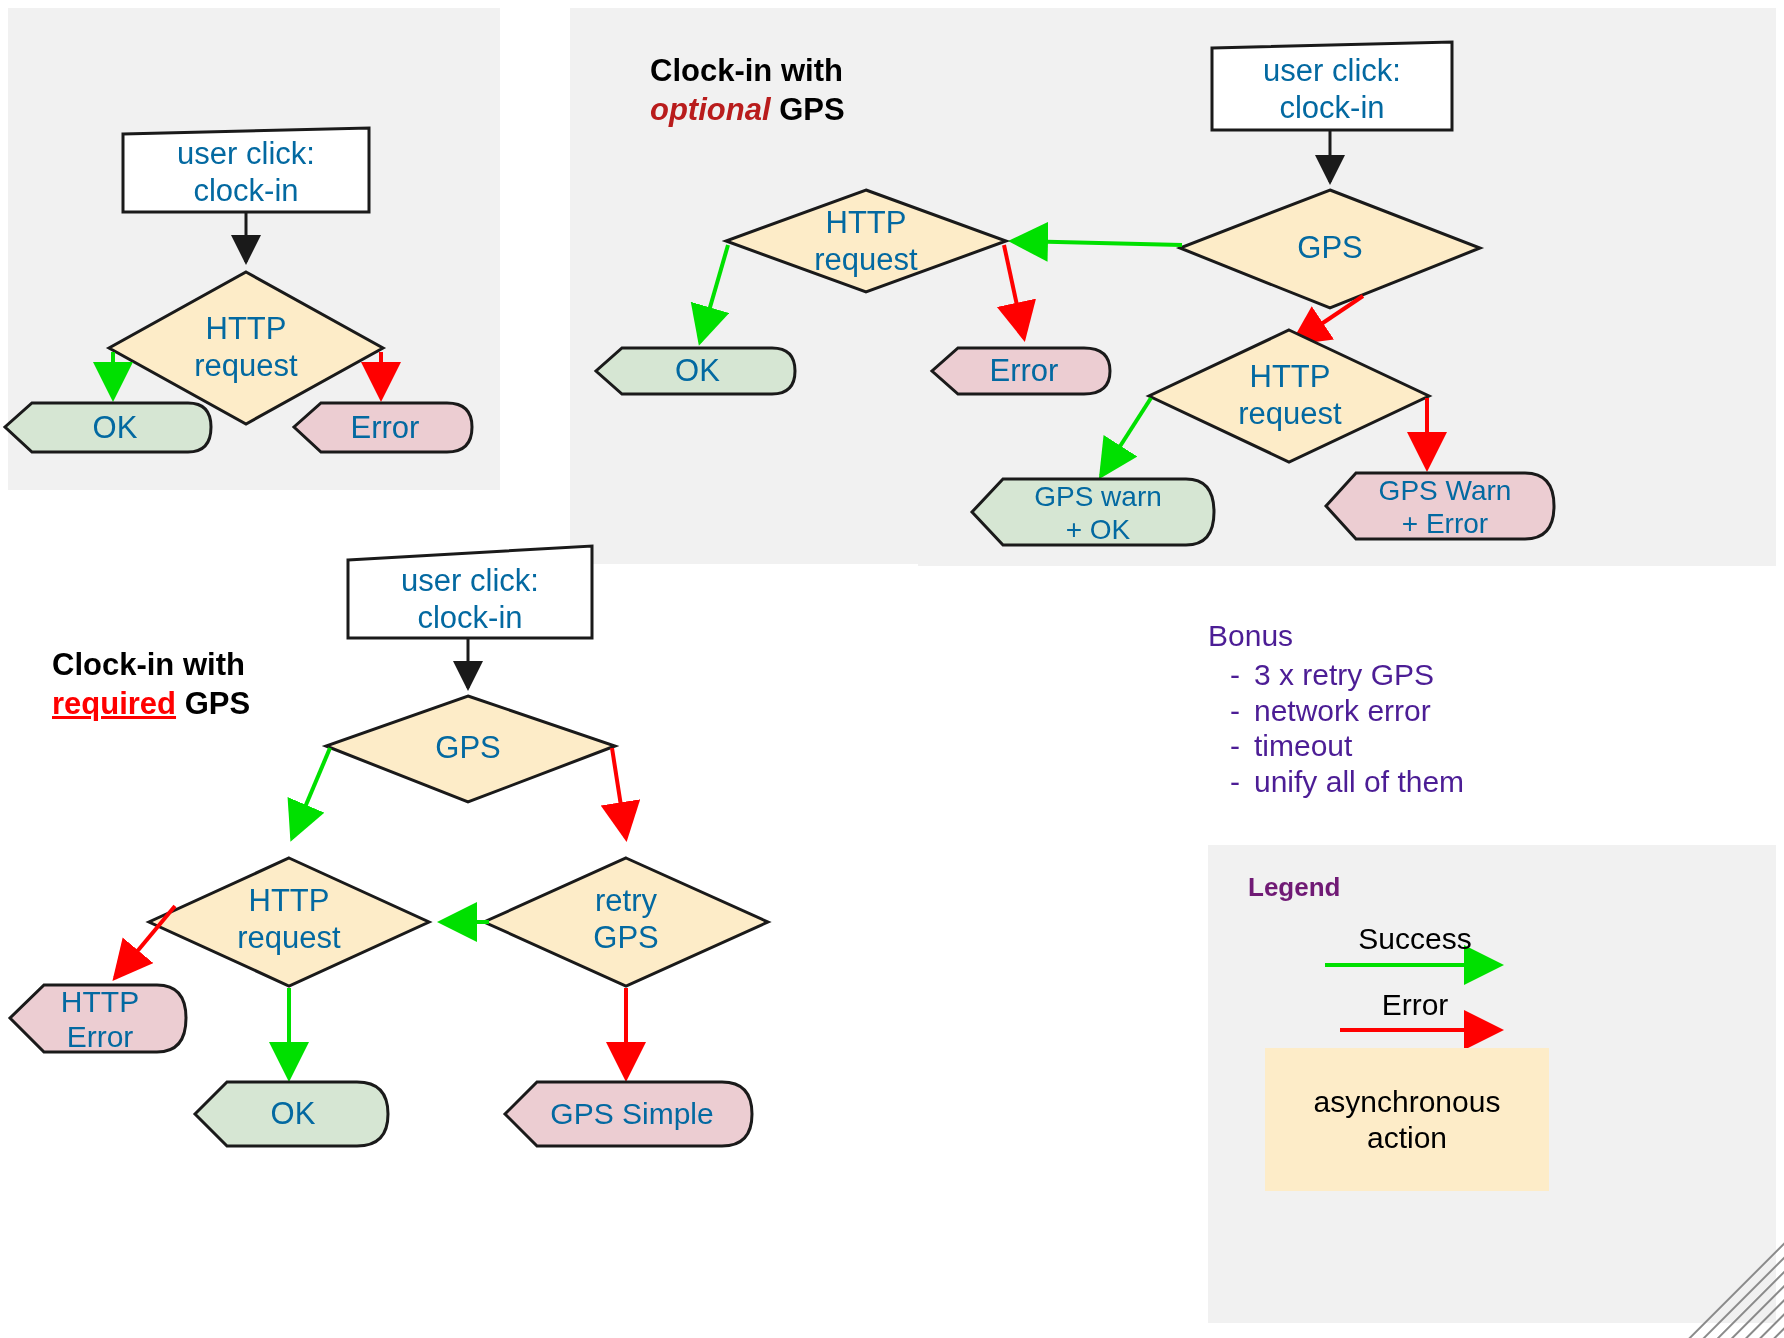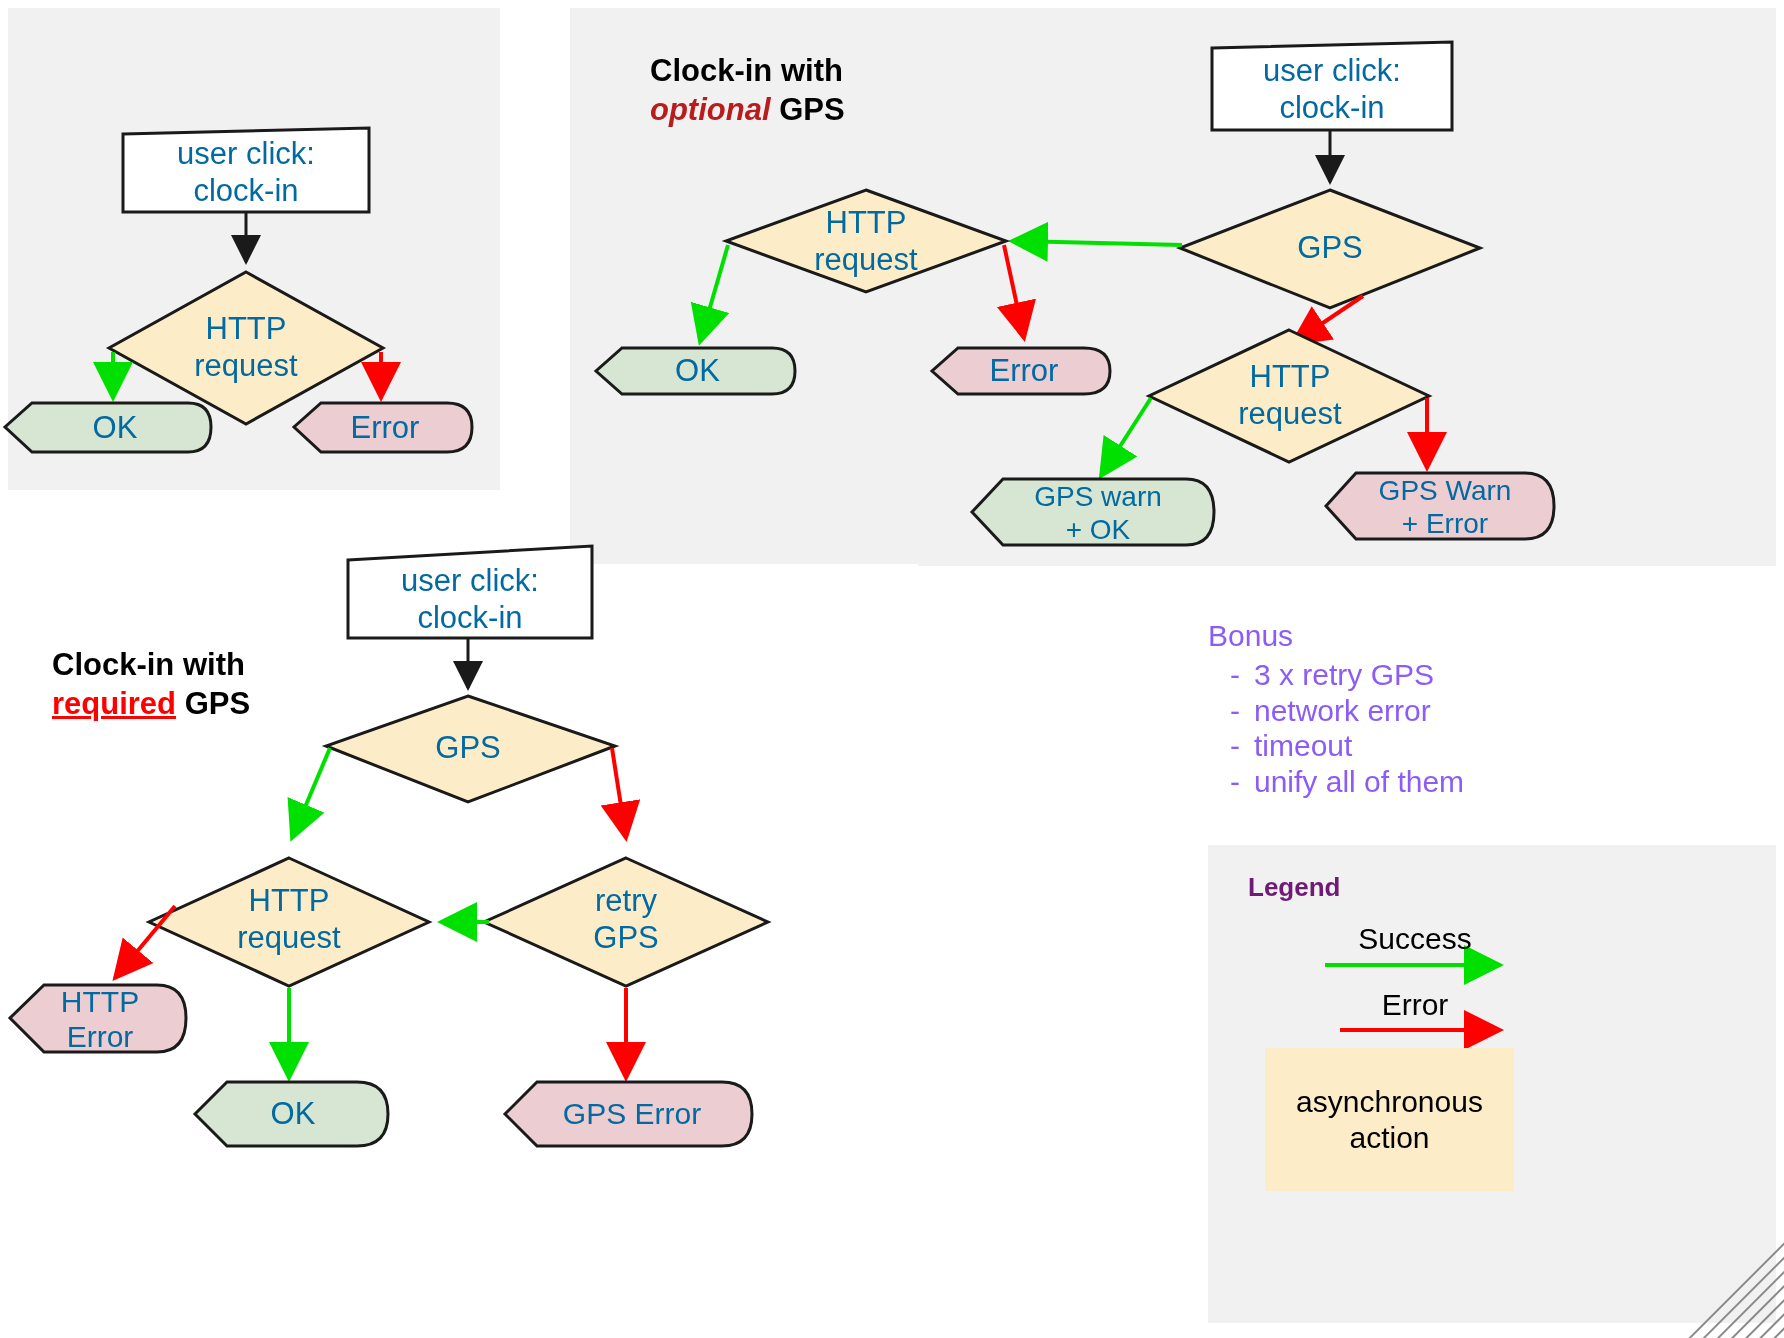--- a/index.html
+++ b/index.html
@@ -28,21 +28,21 @@
     font-weight:bold;
     color:#000;
     font-family:"Liberation Sans", sans-serif;
     line-height:1.25;
   }
   .title .hl{color:#b91c1c;font-style:italic;}
   .title .hl-u{color:#ff0000;text-decoration:underline;}
   .bonus{
     position:absolute;
     font-family:"Liberation Sans", sans-serif;
-    color:#8b5cf6;
+    color:#4c1d95;
     font-size:30px;
     line-height:1.18;
   }
   .bonus-head{margin-bottom:4px;}
   .bonus-row{display:flex;}
   .bonus-dash{width:46px;padding-left:22px;box-sizing:border-box;}
   .legend-title{
     position:absolute;
     font-weight:bold;font-size:26px;color:#701a75;
   }
@@ -163,21 +163,21 @@
   <div class="node-text" style="left:348px;top:562px;width:244px;height:76px;font-size:31px;">user click:
 clock-in</div>
   <div class="node-text" style="left:378px;top:726px;width:180px;height:44px;font-size:31px;">GPS</div>
   <div class="node-text" style="left:180px;top:874px;width:218px;height:92px;font-size:31px;">HTTP
 request</div>
   <div class="node-text" style="left:520px;top:874px;width:212px;height:92px;font-size:31px;">retry
 GPS</div>
   <div class="node-text" style="left:30px;top:986px;width:140px;height:66px;font-size:30px;">HTTP
 Error</div>
   <div class="node-text" style="left:213px;top:1088px;width:160px;height:52px;font-size:31px;">OK</div>
-  <div class="node-text" style="left:524px;top:1088px;width:216px;height:52px;font-size:30px;">GPS Error</div>
+  <div class="node-text" style="left:524px;top:1088px;width:216px;height:52px;font-size:30px;">GPS Simple</div>
 
   <div class="bonus" style="left:1208px;top:618px;width:420px;">
     <div class="bonus-head">Bonus</div>
     <div class="bonus-row">
       <span class="bonus-dash">-</span>
       <span>3 x retry GPS</span>
     </div>
     <div class="bonus-row">
       <span class="bonus-dash">-</span>
       <span>network error</span>
@@ -188,16 +188,16 @@
     </div>
     <div class="bonus-row">
       <span class="bonus-dash">-</span>
       <span>unify all of them</span>
     </div>
   </div>
 
   <div class="legend-title" style="left:1248px;top:872px;">Legend</div>
   <div class="legend-label" style="left:1325px;top:922px;width:180px;">Success</div>
   <div class="legend-label" style="left:1325px;top:988px;width:180px;">Error</div>
-  <div class="legend-swatch" style="left:1265px;top:1048px;width:249px;height:143px;">asynchronous
+  <div class="legend-swatch" style="left:1265px;top:1048px;width:284px;height:143px;">asynchronous
 action</div>
 
 </div>
 
 </body></html>

